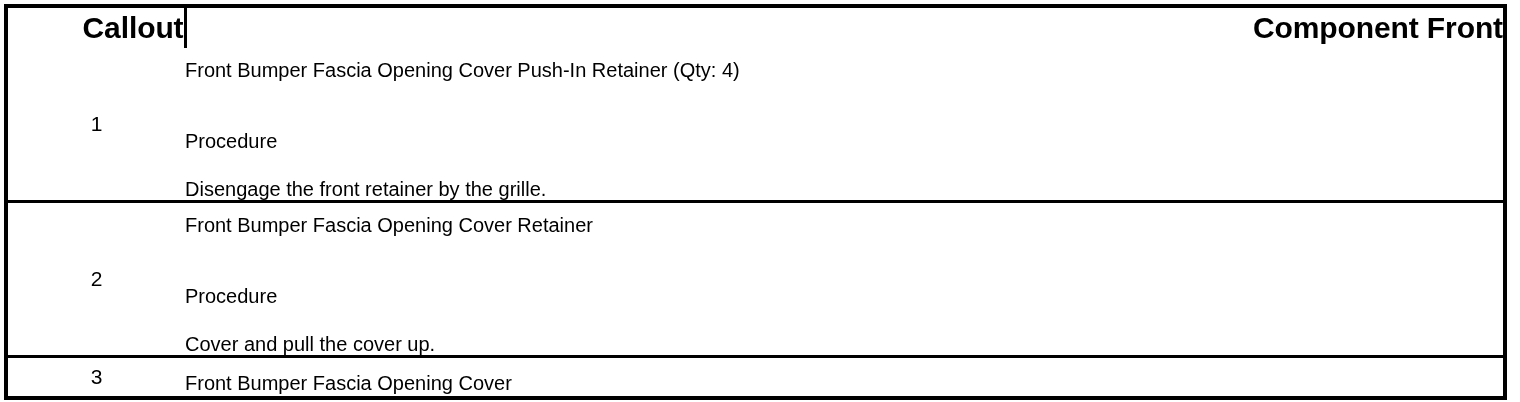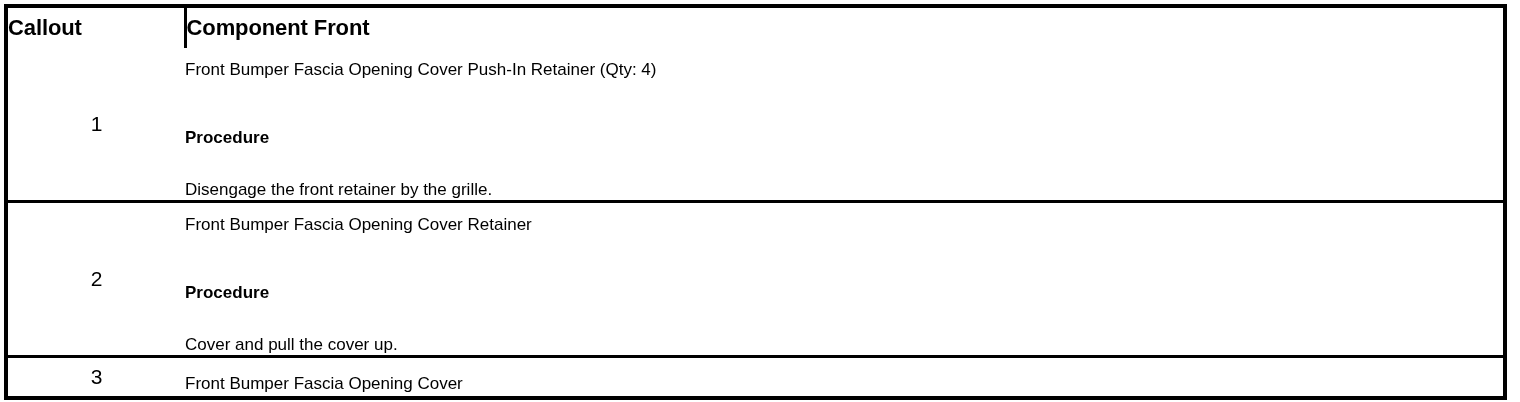--- a/index.html
+++ b/index.html
@@ -42,41 +42,41 @@
     background: #ffffff;
   }
 
   
   col.col-callout { width: 179px; }
   col.col-name { width: 1320px; }
 
   
   .head-cell {
     height: 40px;
-    text-align: left;
+    text-align: right;
     font-weight: bold;
-    font-size: 22px;
+    font-size: 30px;
     letter-spacing: -0.1px;
     border-bottom: 4px solid #000000;
   }
   .head-cell.callout-head {
     border-right: 3px solid #000000;
   }
 
   
   .num-cell {
     text-align: center;
     font-size: 21px;
     font-weight: normal;
     border-right: 3px solid #000000;
     vertical-align: middle;
   }
   .name-cell {
     text-align: left;
-    font-size: 17px;
+    font-size: 20px;
     padding-left: 9px;
     vertical-align: top;
   }
 
   .row-tall .num-cell,
   .row-tall .name-cell {
     height: 152px;
   }
   .row-short .num-cell,
   .row-short .name-cell {
@@ -86,22 +86,22 @@
   .row-divider > td {
     border-top: 3px solid #000000;
   }
 
   .name-cell .line {
     display: block;
     line-height: 1;
     white-space: nowrap;
   }
   .name-cell .line.l1 { margin-top: 11px; }
-  .name-cell .line.l2 { margin-top: 51px; font-weight: bold; }
-  .name-cell .line.l3 { margin-top: 35px; }
+  .name-cell .line.l2 { margin-top: 51px; font-weight: normal; }
+  .name-cell .line.l3 { margin-top: 28px; }
   .name-cell .line.single { margin-top: 12px; }
 </style>
 </head>
 <body>
 
 <div class="page">
 
   <table class="callout-table">
     <colgroup>
       <col class="col-callout">

